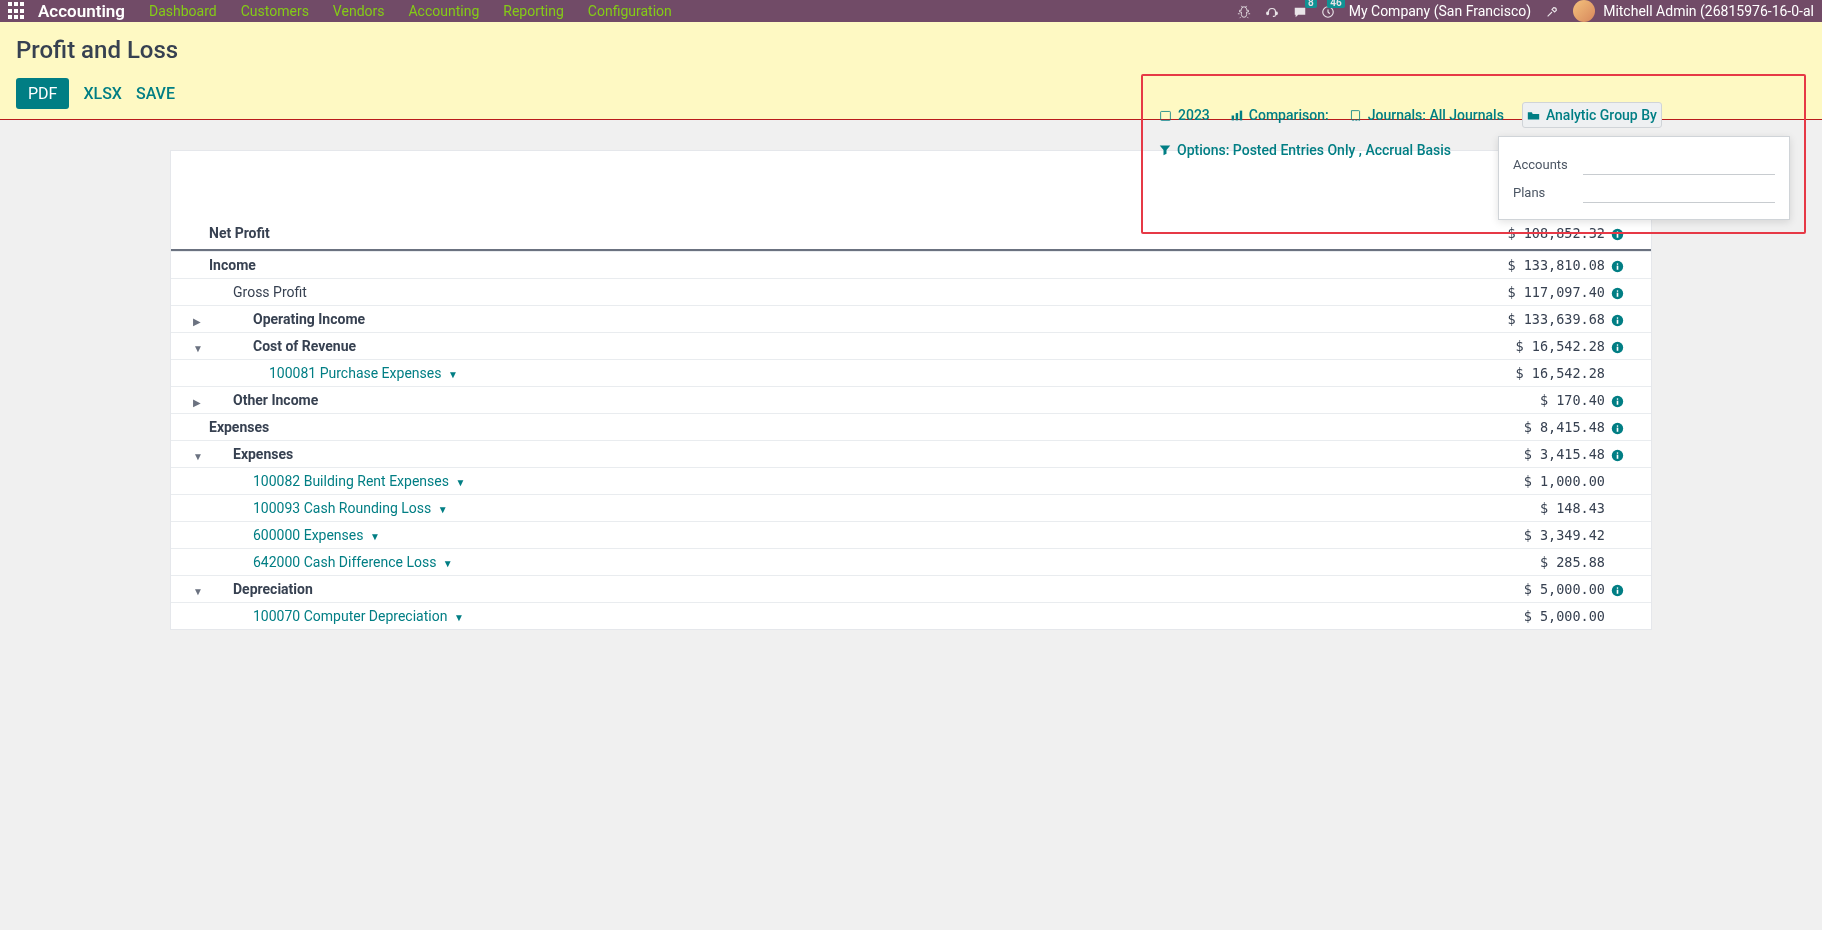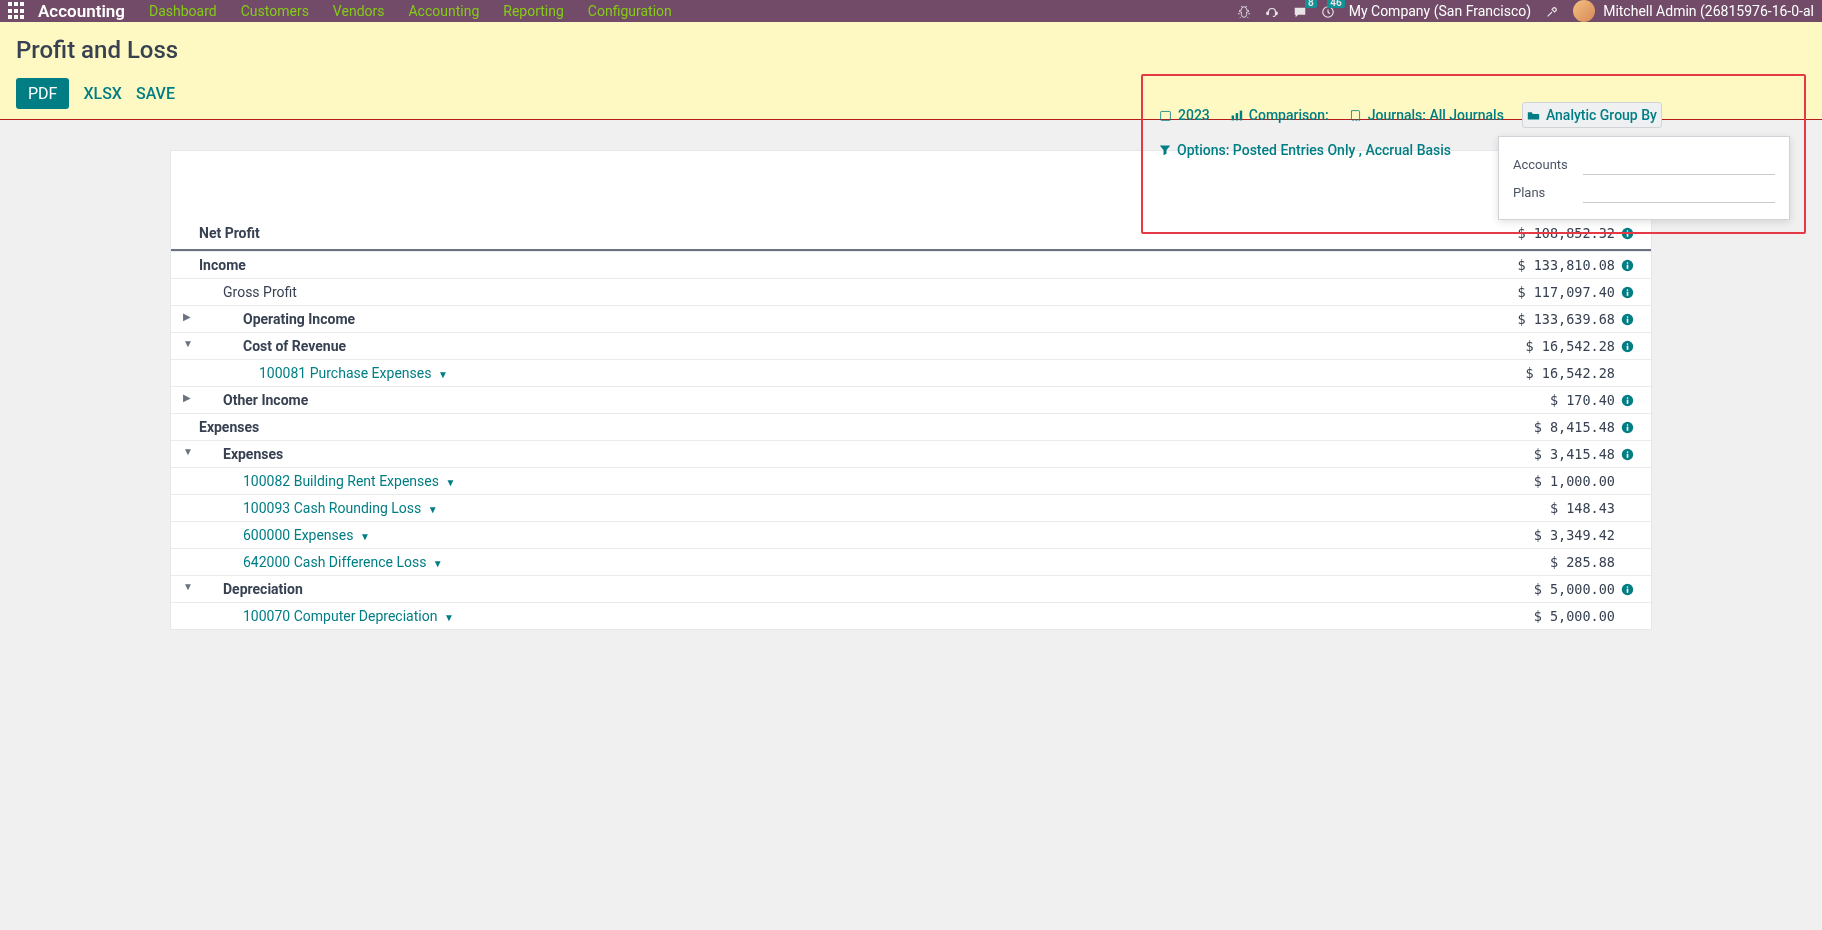--- a/index.html
+++ b/index.html
@@ -37,21 +37,21 @@
 .dropdown .field .inp { flex: 1; border: none; border-bottom: 1px solid #c8ccd0; height: 22px; background: transparent; }
 
 
 .report-wrap { padding: 30px 170px 40px; }
 .report { background: #fff; border: 1px solid #e5e7eb; }
 .rpt-head { display: flex; justify-content: flex-end; padding: 22px 22px 6px; color: #374151; font-weight: 600; }
 .rpt-head .yr { width: 110px; text-align: right; }
 .rpt-head .bug { width: 24px; text-align: center; color: #6b7280; font-size: 12px; }
 .rpt-sub { display: flex; justify-content: flex-end; padding: 0 22px 6px; font-weight: 600; }
 .rpt-sub .bal { width: 110px; text-align: right; margin-right: 24px; }
-.row { display: flex; align-items: flex-start; padding: 5px 12px; border-top: 1px solid #e9ecef; font-size: 14px; }
+.row { display: flex; align-items: flex-end; padding: 5px 22px; border-top: 1px solid #e9ecef; font-size: 14px; }
 .row.first { border-top: none; border-bottom: 2px solid #6b7280; padding-top: 8px; padding-bottom: 8px; }
 .row .caret { width: 16px; color: #6b7280; font-size: 10px; }
 .row .label { flex: 1; }
 .row .amt { width: 130px; text-align: right; font-family: ui-monospace, Menlo, monospace; font-size: 13.5px; }
 .row .info { width: 24px; text-align: center; color: #017e84; font-size: 13px; }
 .bold { font-weight: 700; }
 .link { color: #017e84; cursor: pointer; }
 .ind1 { padding-left: 24px; }
 .ind2 { padding-left: 44px; }
 .ind3 { padding-left: 60px; }

